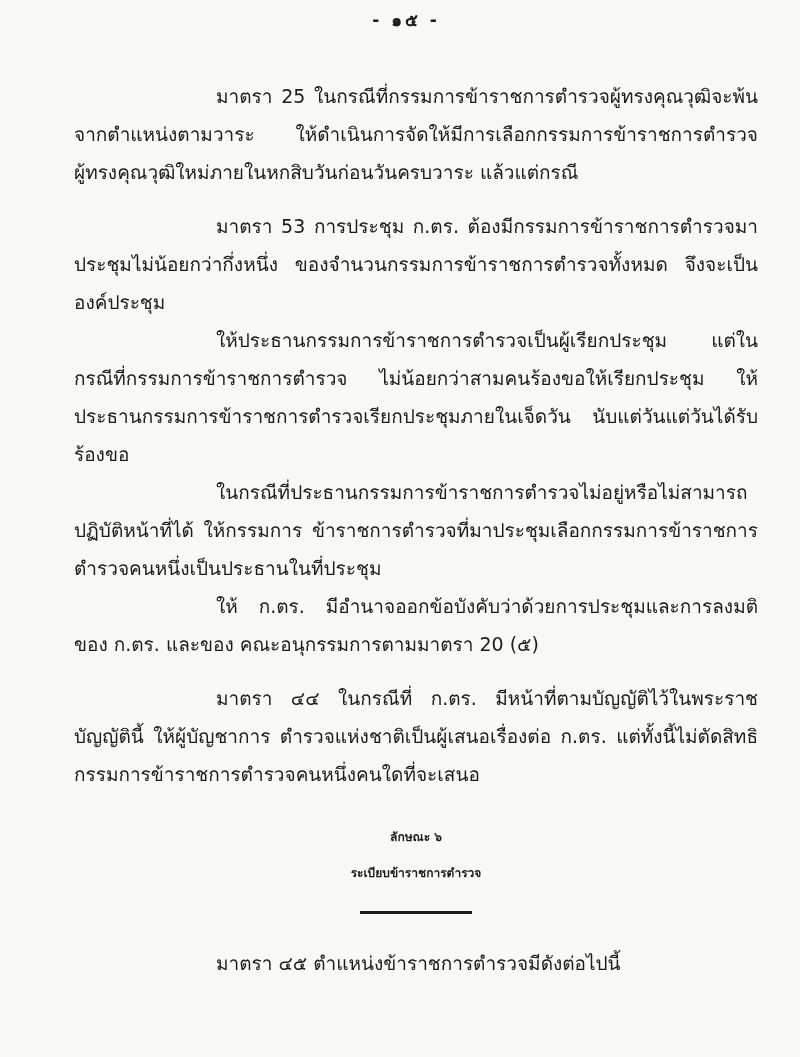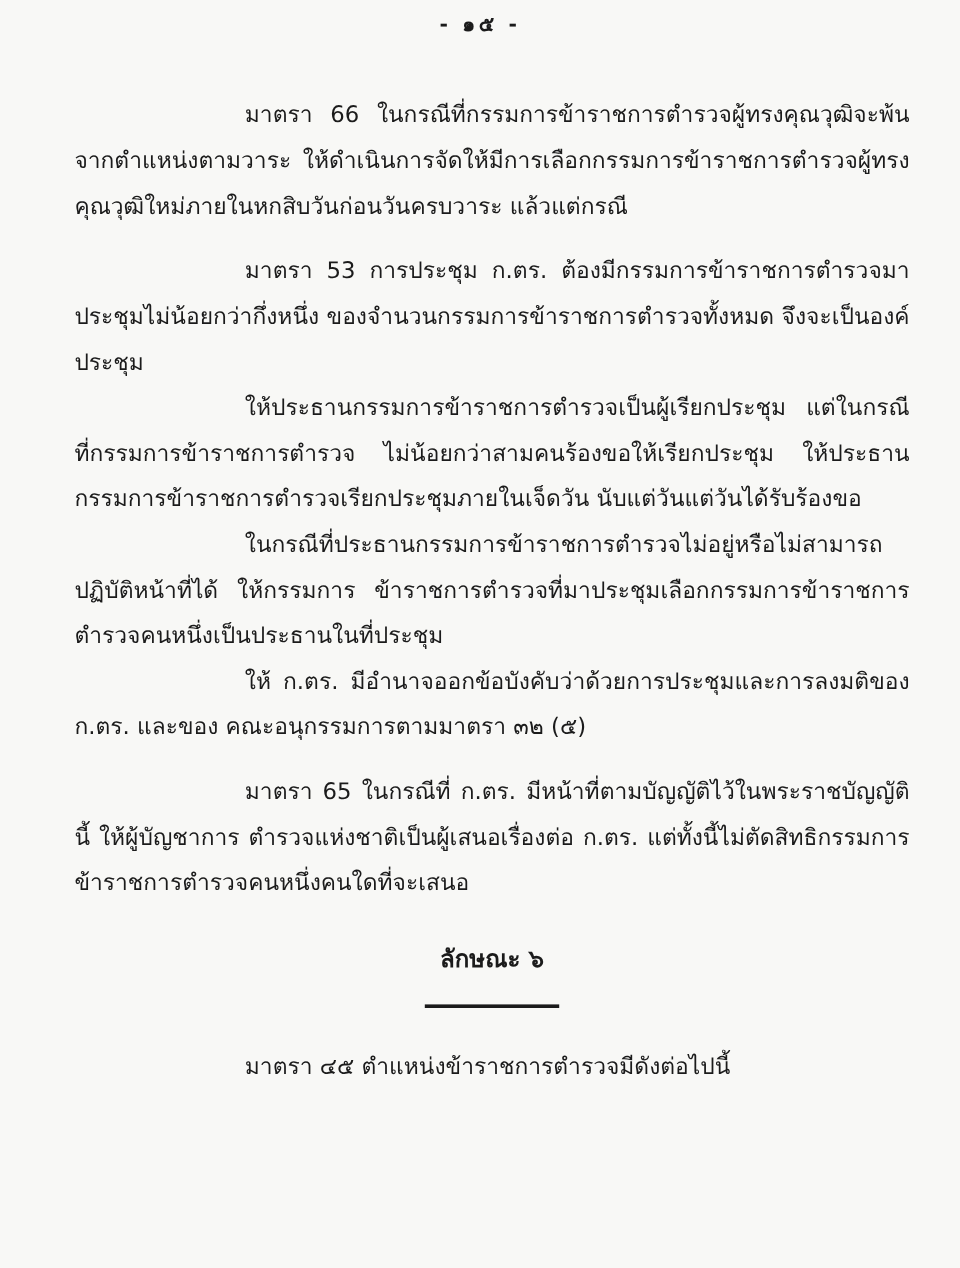--- a/index.html
+++ b/index.html
@@ -12,20 +12,21 @@
     background: #f8f8f6;
     color: #1b1b1b;
     font-family: "DejaVu Sans", "Liberation Sans", sans-serif;
     overflow: hidden;
   }
   .page {
     width: 800px;
     height: 1057px;
     box-sizing: border-box;
     background: #f8f8f6;
+    padding-left: 12px;
   }
   .page-number {
     text-align: center;
     padding-top: 6px;
     font-size: 17px;
     letter-spacing: 3px;
     font-weight: bold;
   }
   .content {
     box-sizing: border-box;
@@ -39,21 +40,21 @@
     text-align: justify;
   }
   .gap-lg {
     margin-top: 16px;
   }
   .heading-block {
     text-align: center;
     margin-top: 26px;
   }
   .heading-line {
-    font-size: 20px;
+    font-size: 12px;
     line-height: 36px;
     font-weight: bold;
   }
   .rule {
     width: 112px;
     height: 0;
     border-top: 3px solid #1b1b1b;
     margin: 20px auto 0 auto;
   }
   .article-intro {
@@ -63,34 +64,35 @@
 </style>
 </head>
 <body>
 
 <div class="page">
 
   <div class="page-number">- ๑๕ -</div>
 
   <div class="content">
 
-    <p class="body-para gap-lg">มาตรา 66 ในกรณีที่กรรมการข้าราชการตำรวจผู้ทรงคุณวุฒิจะพ้นจากตำแหน่งตามวาระ ให้ดำเนินการจัดให้มีการเลือกกรรมการข้าราชการตำรวจผู้ทรงคุณวุฒิใหม่ภายในหกสิบวันก่อนวันครบวาระ แล้วแต่กรณี</p>
+    <p class="body-para gap-lg">มาตรา 25 ในกรณีที่กรรมการข้าราชการตำรวจผู้ทรงคุณวุฒิจะพ้นจากตำแหน่งตามวาระ ให้ดำเนินการจัดให้มีการเลือกกรรมการข้าราชการตำรวจผู้ทรงคุณวุฒิใหม่ภายในหกสิบวันก่อนวันครบวาระ แล้วแต่กรณี</p>
 
     <p class="body-para gap-lg">มาตรา 53 การประชุม ก.ตร. ต้องมีกรรมการข้าราชการตำรวจมาประชุมไม่น้อยกว่ากึ่งหนึ่ง ของจำนวนกรรมการข้าราชการตำรวจทั้งหมด จึงจะเป็นองค์ประชุม</p>
 
     <p class="body-para">ให้ประธานกรรมการข้าราชการตำรวจเป็นผู้เรียกประชุม แต่ในกรณีที่กรรมการข้าราชการตำรวจ ไม่น้อยกว่าสามคนร้องขอให้เรียกประชุม ให้ประธานกรรมการข้าราชการตำรวจเรียกประชุมภายในเจ็ดวัน นับแต่วันแต่วันได้รับร้องขอ</p>
 
     <p class="body-para">ในกรณีที่ประธานกรรมการข้าราชการตำรวจไม่อยู่หรือไม่สามารถปฏิบัติหน้าที่ได้ ให้กรรมการ ข้าราชการตำรวจที่มาประชุมเลือกกรรมการข้าราชการตำรวจคนหนึ่งเป็นประธานในที่ประชุม</p>
 
-    <p class="body-para">ให้ ก.ตร. มีอำนาจออกข้อบังคับว่าด้วยการประชุมและการลงมติของ ก.ตร. และของ คณะอนุกรรมการตามมาตรา ๓๒ (๕)</p>
+    <p class="body-para">ให้ ก.ตร. มีอำนาจออกข้อบังคับว่าด้วยการประชุมและการลงมติของ ก.ตร. และของ คณะอนุกรรมการตามมาตรา 20 (๕)</p>
 
-    <p class="body-para gap-lg">มาตรา 65 ในกรณีที่ ก.ตร. มีหน้าที่ตามบัญญัติไว้ในพระราชบัญญัตินี้ ให้ผู้บัญชาการ ตำรวจแห่งชาติเป็นผู้เสนอเรื่องต่อ ก.ตร. แต่ทั้งนี้ไม่ตัดสิทธิกรรมการข้าราชการตำรวจคนหนึ่งคนใดที่จะเสนอ</p>
+    <p class="body-para gap-lg">มาตรา ๔๔ ในกรณีที่ ก.ตร. มีหน้าที่ตามบัญญัติไว้ในพระราชบัญญัตินี้ ให้ผู้บัญชาการ ตำรวจแห่งชาติเป็นผู้เสนอเรื่องต่อ ก.ตร. แต่ทั้งนี้ไม่ตัดสิทธิกรรมการข้าราชการตำรวจคนหนึ่งคนใดที่จะเสนอ</p>
 
     <div class="heading-block">
       <div class="heading-line">ลักษณะ ๖</div>
+      <div class="heading-line">ระเบียบข้าราชการตำรวจ</div>
       <div class="rule"></div>
     </div>
 
 
     <p class="body-para article-intro">มาตรา ๔๕ ตำแหน่งข้าราชการตำรวจมีดังต่อไปนี้</p>
 
   </div>
 </div>
 
 </body></html>

